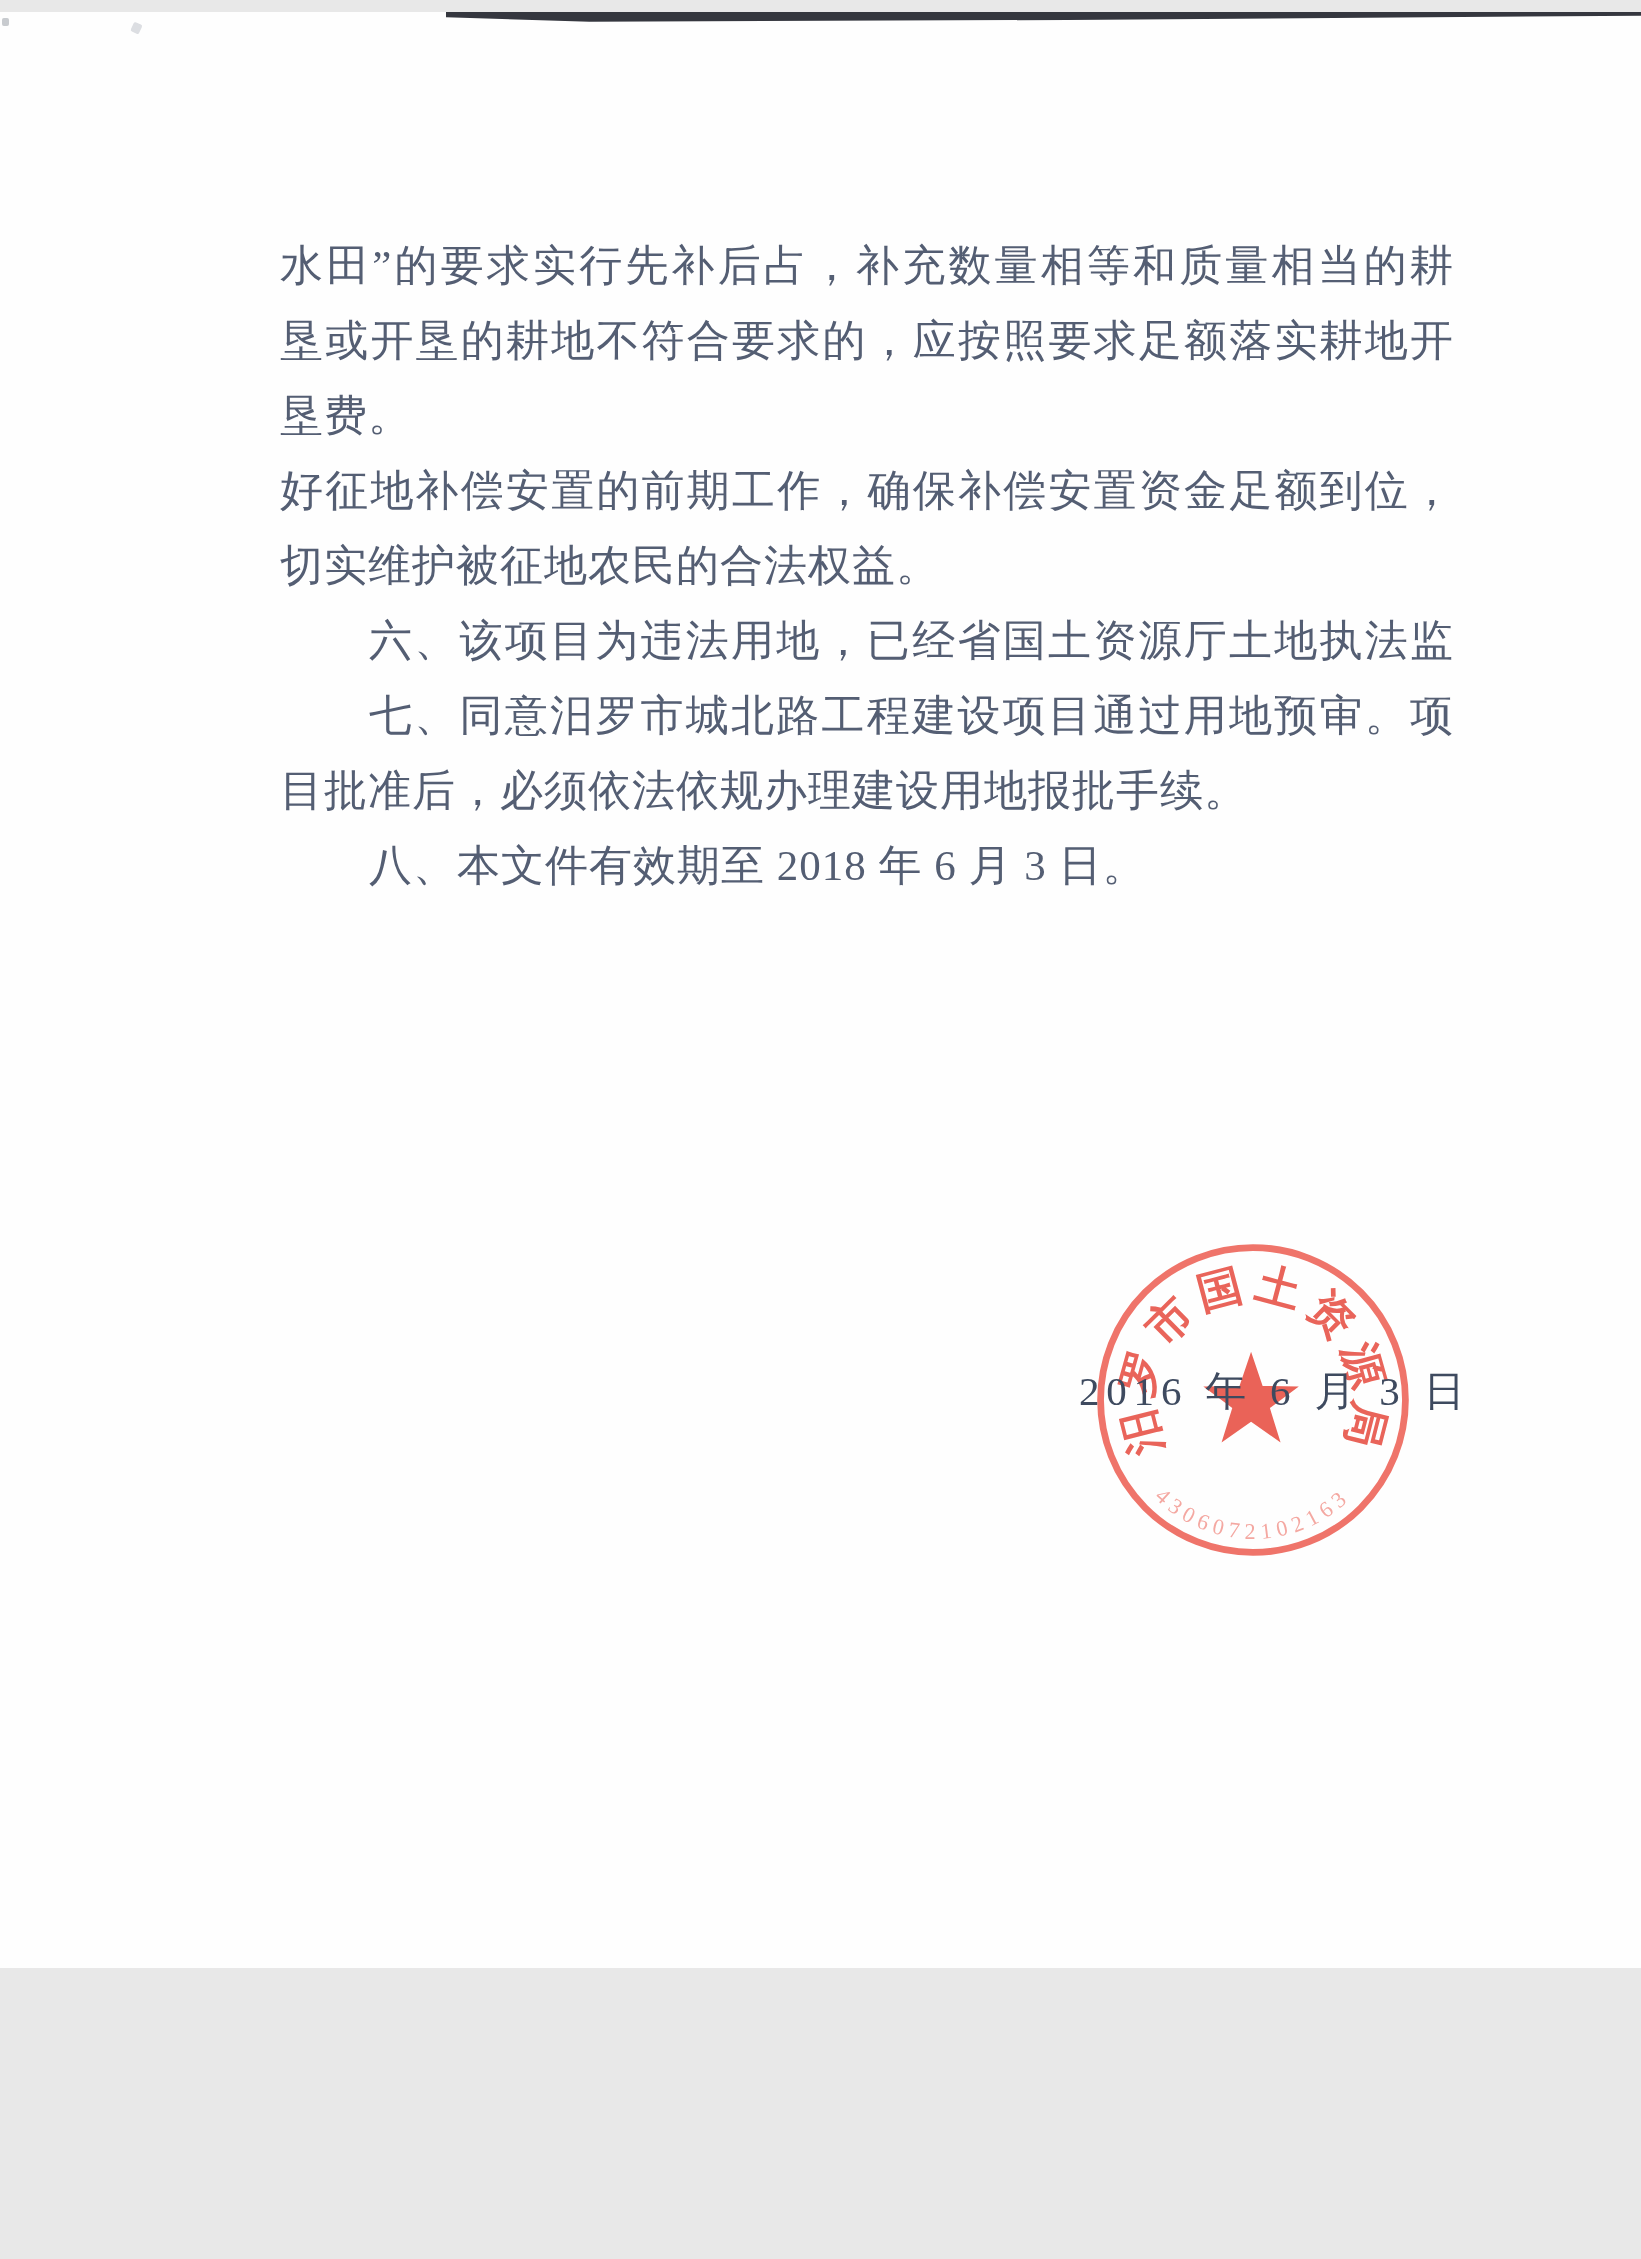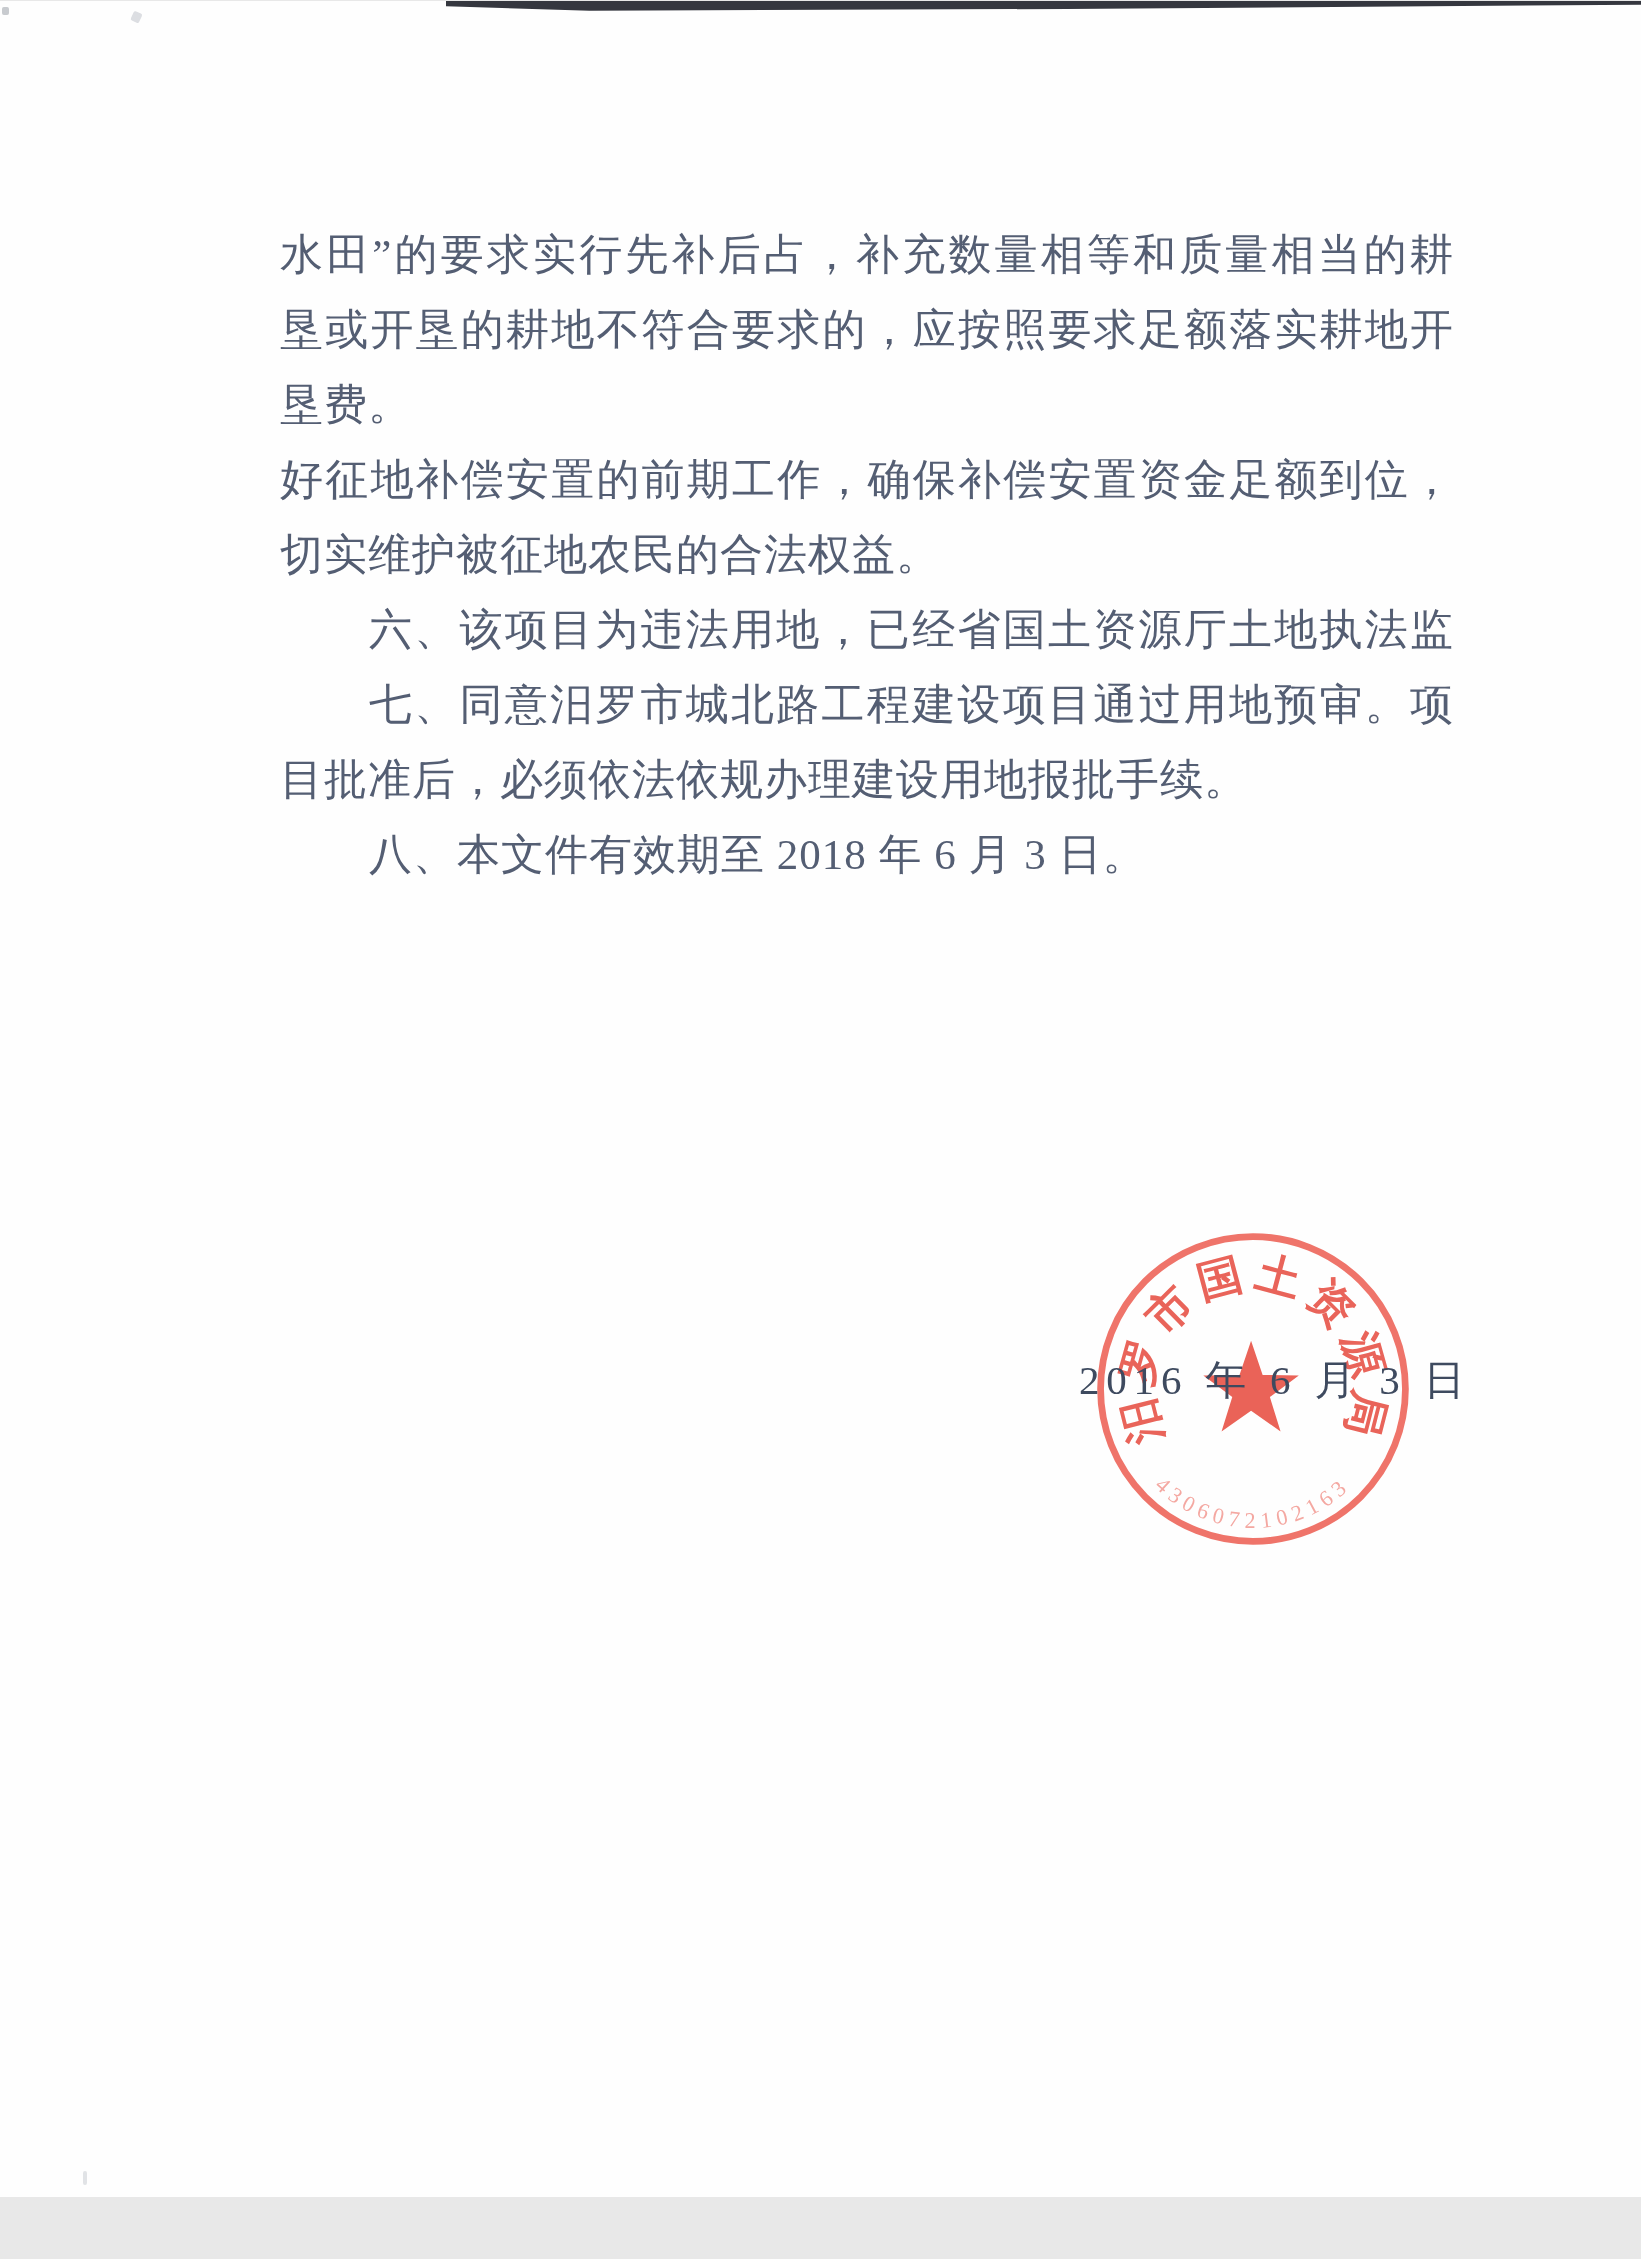--- a/index.html
+++ b/index.html
@@ -1,18 +1,18 @@
 <!DOCTYPE html>
 <html><head>
 <meta charset="utf-8">
 <style>
   html,body { margin:0; padding:0; background:#e8e8e8; }
   .page {
-    position:relative; width:1641px; height:2196px;
-    background:#fefefe; overflow:hidden; margin:1px auto;
+    position:relative; width:1641px; height:1956px;
+    background:#fefefe; overflow:hidden; margin:12px auto;
     font-family:"Liberation Serif","DejaVu Serif",serif;
   }
   
   .top-band {
     position:absolute; left:446px; top:0; width:1195px; height:9.7px;
     background:#35373f; z-index:1;
     clip-path:polygon(0 0, 100% 0, 100% 38%, 52% 82%, 12% 100%, 0 55%);
   }
   .speck { position:absolute; border-radius:1.9px; z-index:1; }
   .speck.a { left:1.9px;   top:5.8px;    width:6.8px; height:8.7px;  background:#9aa0a8; opacity:.55; }

